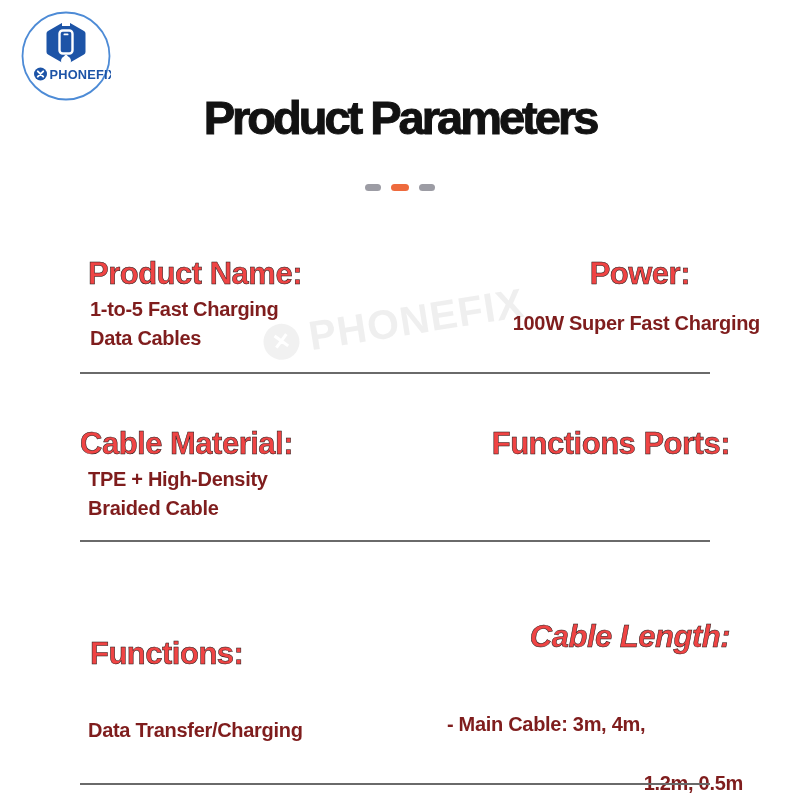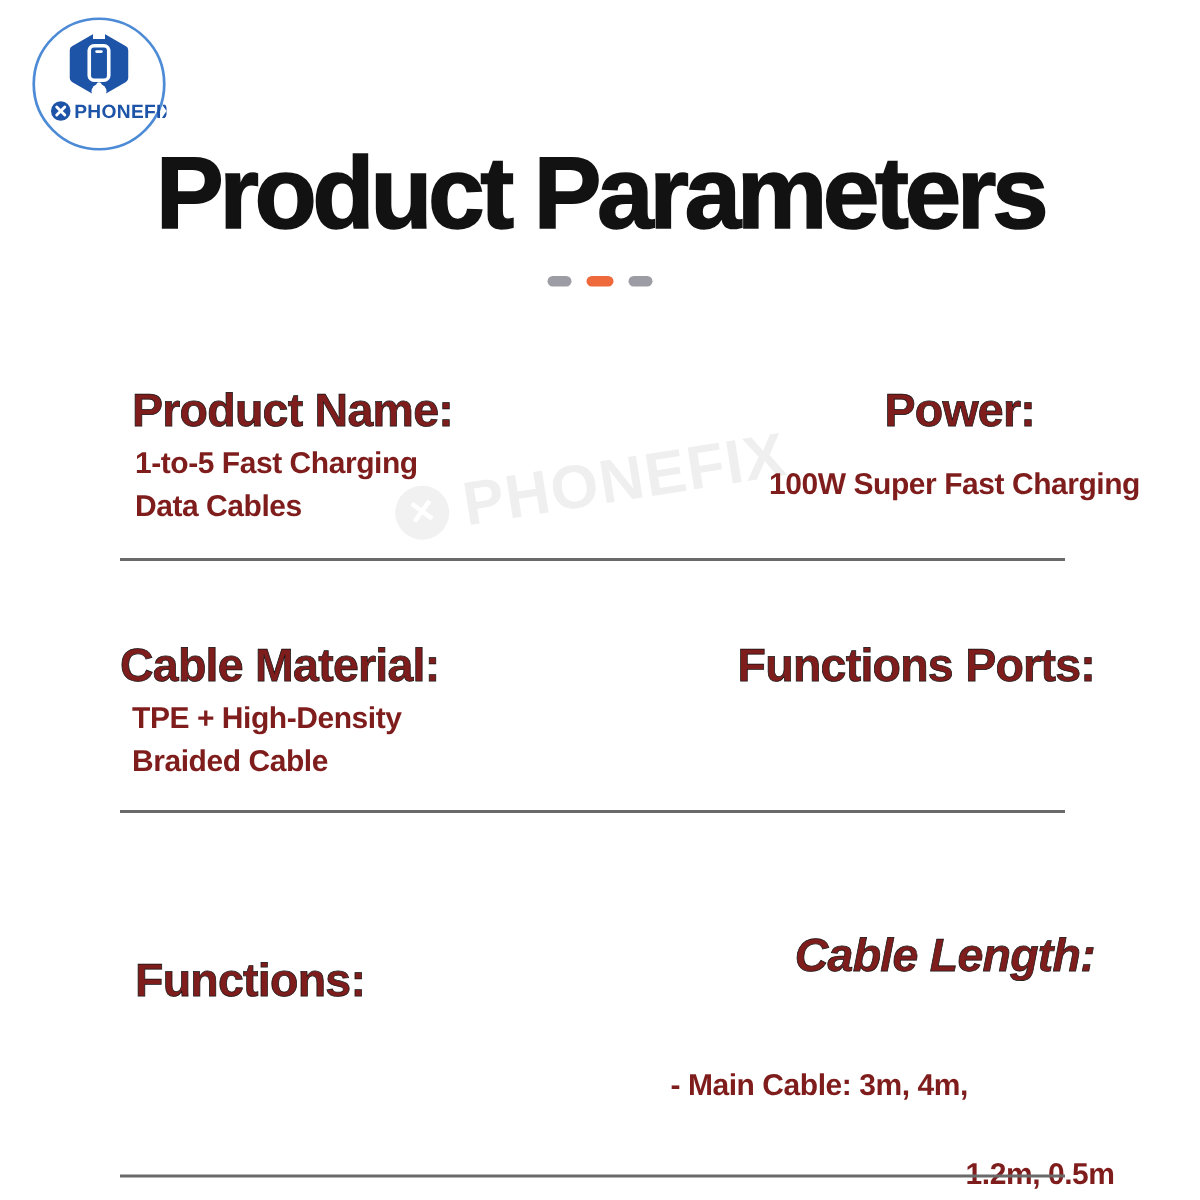--- a/index.html
+++ b/index.html
@@ -5,21 +5,21 @@
   html,body{margin:0;padding:0;background:#fff;}
   .canvas{
     position:relative;width:800px;height:800px;background:#ffffff;
     overflow:hidden;font-family:"Liberation Sans",sans-serif;color:#161616;
   }
   
   .logo{position:absolute;left:21px;top:11px;width:90px;height:90px;}
   
   .title{
     position:absolute;left:0;right:0;top:90px;text-align:center;
-    font-size:68px;font-weight:bold;letter-spacing:-3px;color:#121212;
+    font-size:47px;font-weight:bold;letter-spacing:-3px;color:#121212;
     -webkit-text-stroke:1px #121212;
   }
   
   .dashes{position:absolute;left:0;right:0;top:184px;display:flex;justify-content:center;gap:10px;}
   .dash{height:7px;border-radius:4px;}
   .dash.gray{width:16px;background:#9c9ca4;}
   .dash.orange{width:18px;background:#ee6a3d;}
   
   .watermark{
     position:absolute;left:262px;top:300px;display:flex;align-items:center;gap:10px;
@@ -29,21 +29,21 @@
     width:36px;height:36px;border-radius:50%;background:rgba(120,120,120,0.10);
     color:#ffffff;display:flex;align-items:center;justify-content:center;
     font-size:22px;font-weight:bold;
   }
   .wm-text{
     font-size:41px;font-weight:bold;letter-spacing:1px;color:rgba(120,120,120,0.12);
   }
   
   .label{
     position:absolute;font-size:31px;font-weight:bold;letter-spacing:-0.5px;
-    color:#7f1d1d;-webkit-text-stroke:0.5px #141414;white-space:nowrap;
+    color:#ef4444;-webkit-text-stroke:0.5px #141414;white-space:nowrap;
   }
   .value{
     position:absolute;font-size:20px;font-weight:700;letter-spacing:-0.3px;
     color:#7f1d1d;line-height:29px;white-space:pre-line;
   }
   .center{text-align:right;}
   .divider{position:absolute;left:80px;width:630px;height:2px;background:#6a6a6a;}
   
   .pn-label{left:88px;top:256px;}
   .pn-value{left:90px;top:295px;}
@@ -111,20 +111,21 @@
   <div class="value center pw-value">100W Super Fast Charging</div>
   <div class="divider div-1"></div>
 
   <div class="label cm-label">Cable Material:</div>
   <div class="value cm-value">TPE + High-Density
 Braided Cable</div>
   <div class="label center cp-label">Functions Ports:</div>
   <div class="divider div-2"></div>
 
   <div class="label fn-label">Functions:</div>
+  <div class="value fn-value">Data Transfer/Charging</div>
   <div class="label center cl-label">Cable Length:</div>
   <div class="value cl-lines">
     <div class="cl-line">- Main Cable: 3m, 4m,</div>
     <div class="cl-line indent-right">1.2m, 0.5m</div>
     
   </div>
   <div class="divider div-3"></div>
 
 </div>
 

